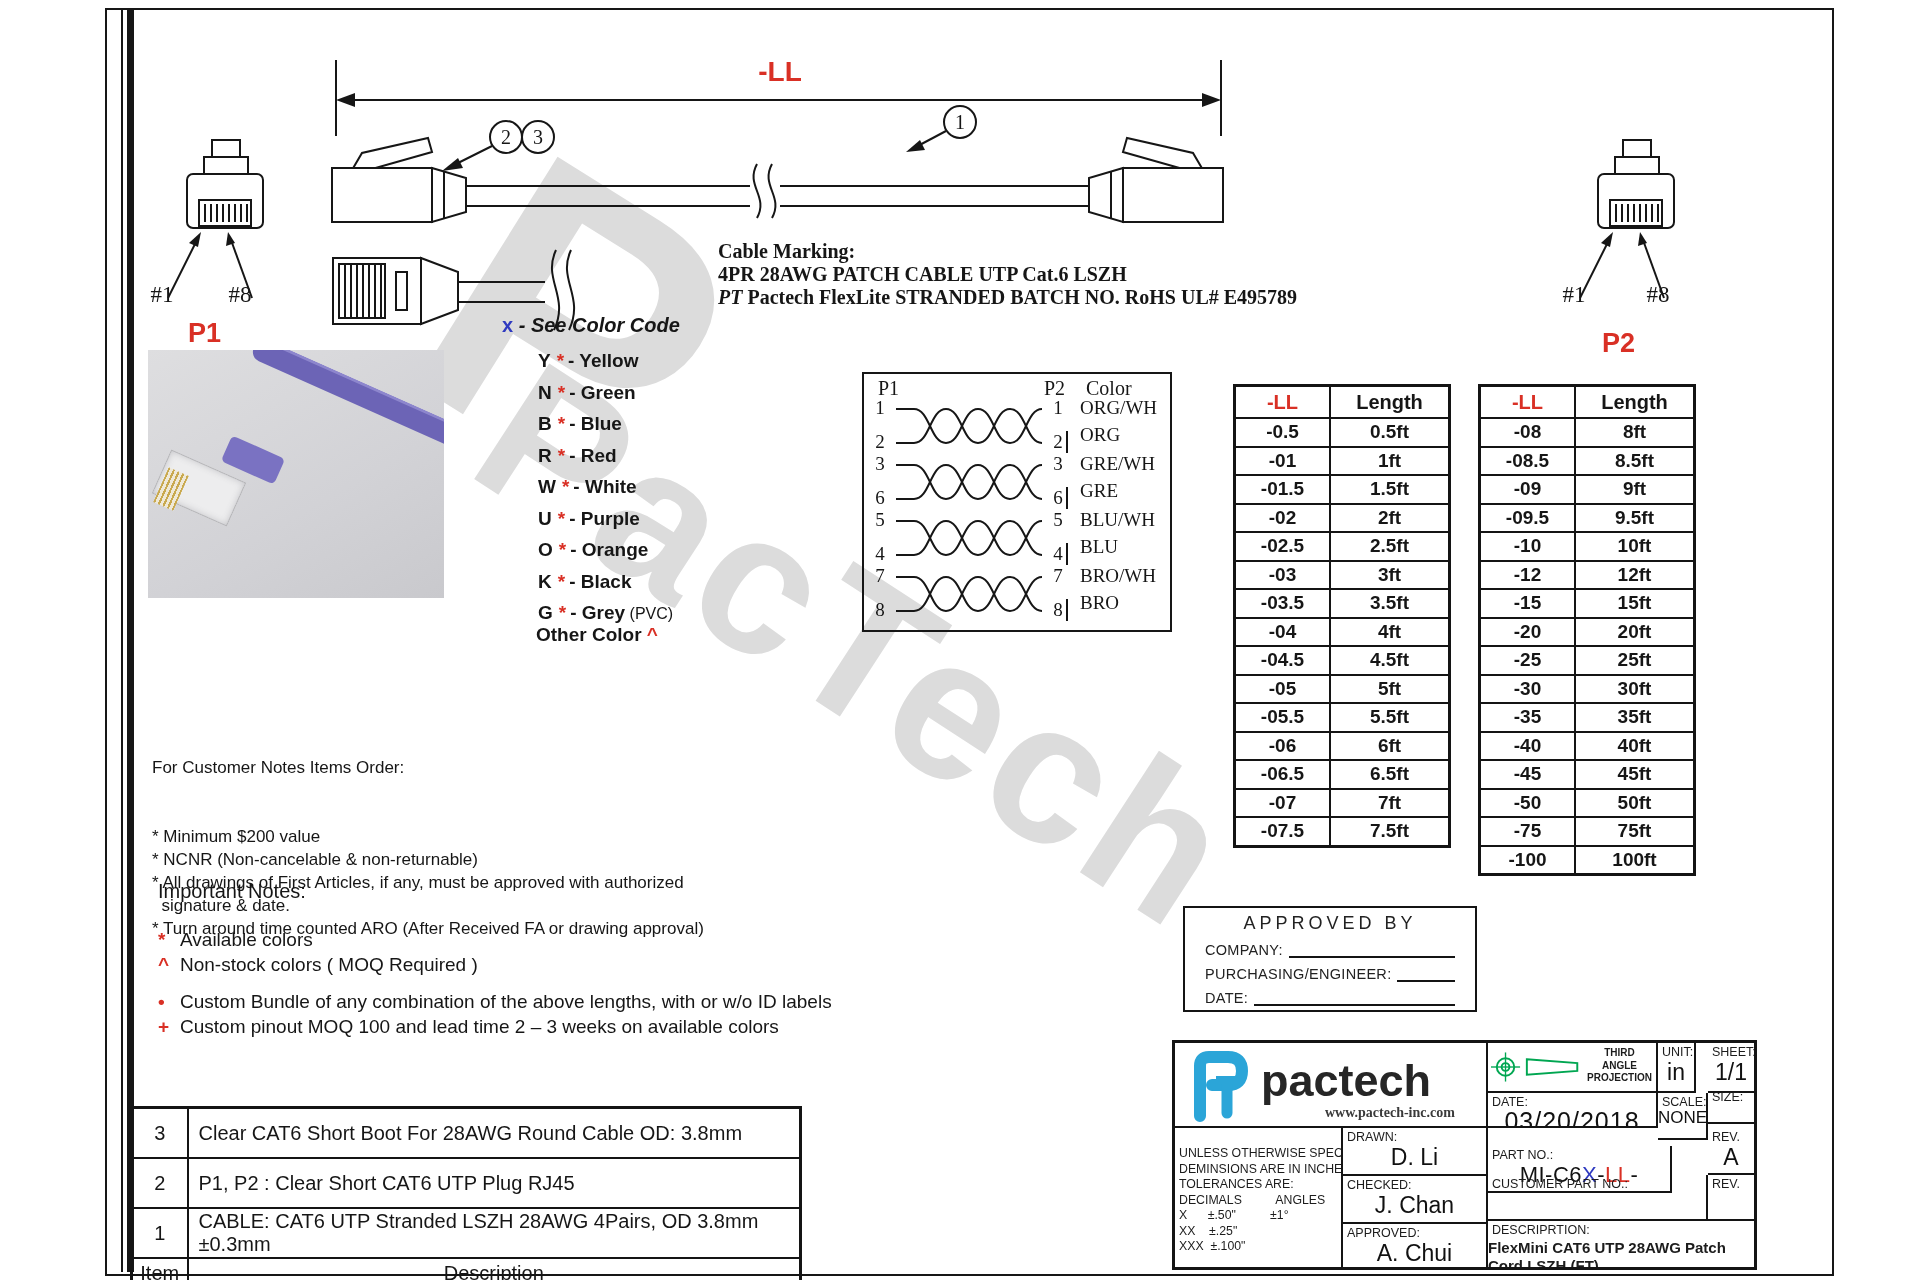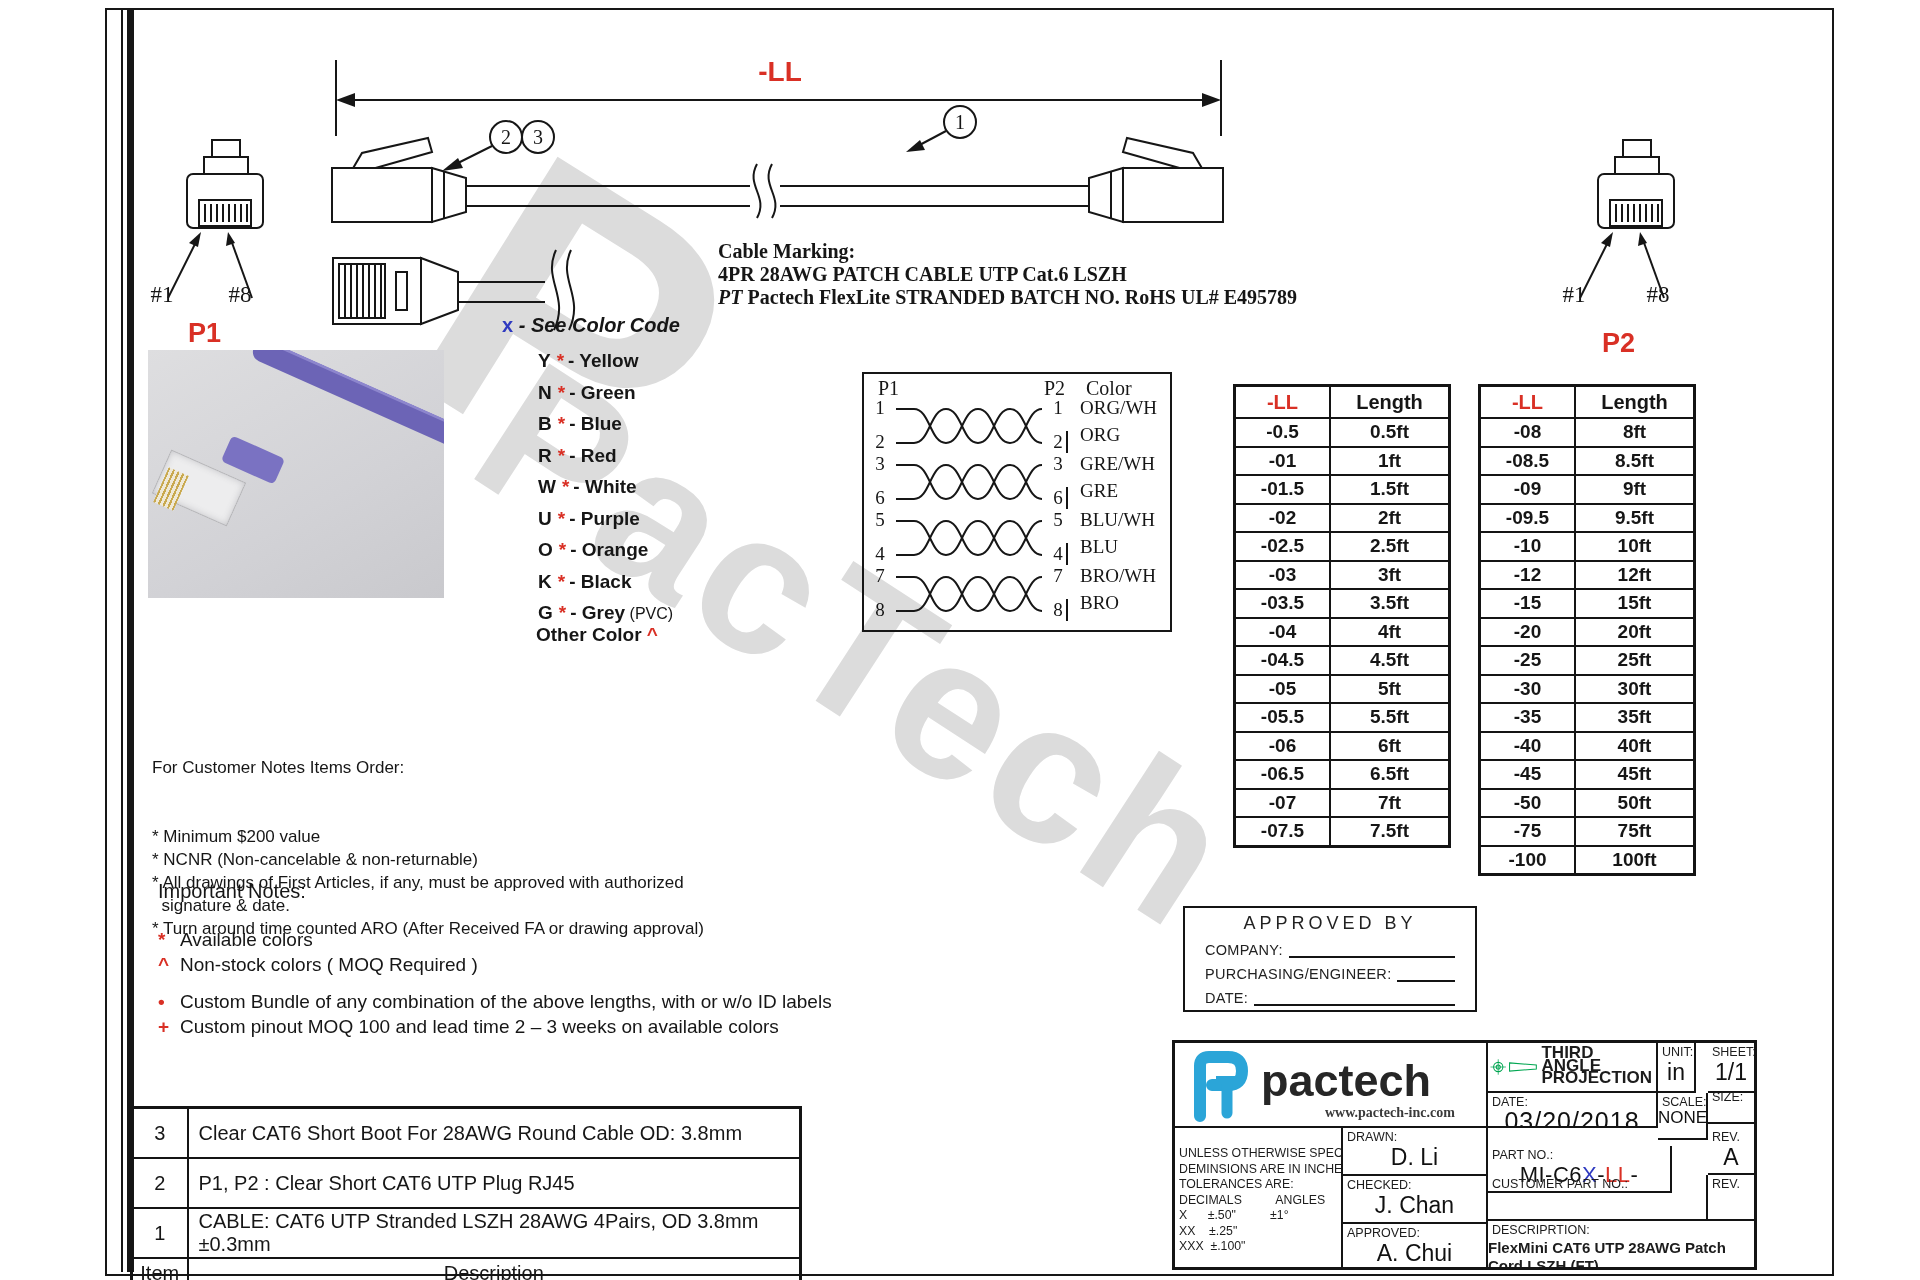--- a/index.html
+++ b/index.html
@@ -114,21 +114,21 @@
   #c-cust{left:313px;top:132px;width:220px;height:46px}
   #c-rev2{left:533px;top:132px;width:46px;height:46px}
   #c-desc{left:313px;top:178px;width:266px;height:46px}
   #c-date .val{font-size:25px;letter-spacing:1px;margin-top:-4px}
   #c-part .val{font-size:22px;letter-spacing:.5px}
   #c-part .px{color:var(--blue)}#c-part .pll{color:var(--red)}
   #c-scale .val{font-size:17px;margin-top:-3px}
   #c-desc .dl{font-weight:bold;font-size:15px;line-height:18px}
   #tol-lines{padding:4px 2px 0 4px;font-size:12.3px;line-height:15.5px;white-space:pre;letter-spacing:0}
   #tol-lines div:first-child{margin-top:14px}
-  #c-proj .ptext{margin-left:auto;text-align:left;font-size:17px;font-weight:bold;line-height:12.5px;padding:4px 4px 0 0}
+  #c-proj .ptext{margin-left:auto;text-align:center;font-size:10px;font-weight:bold;line-height:12.5px;padding:4px 4px 0 0}
   #brand{position:absolute;left:86px;top:12px;font-size:45px;font-weight:bold;color:#262626;letter-spacing:0}
   #website{position:absolute;left:150px;top:62px;font:bold 14px "Liberation Serif",serif;color:#3a3a3a}
   #logo-svg{position:absolute;left:10px;top:6px}
 </style>
 </head>
 <body>
 
 <div id="page">
 
   <div class="wm" id="wm-glyph">P</div>

